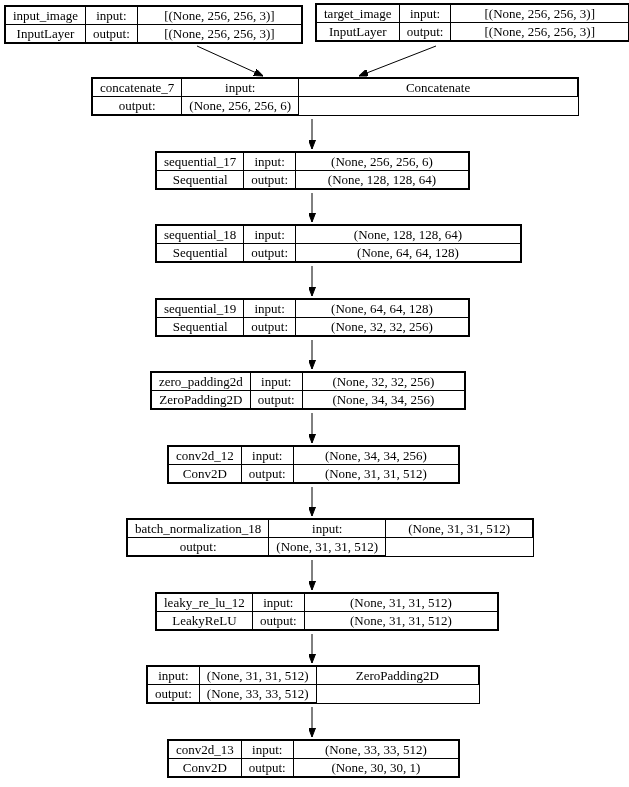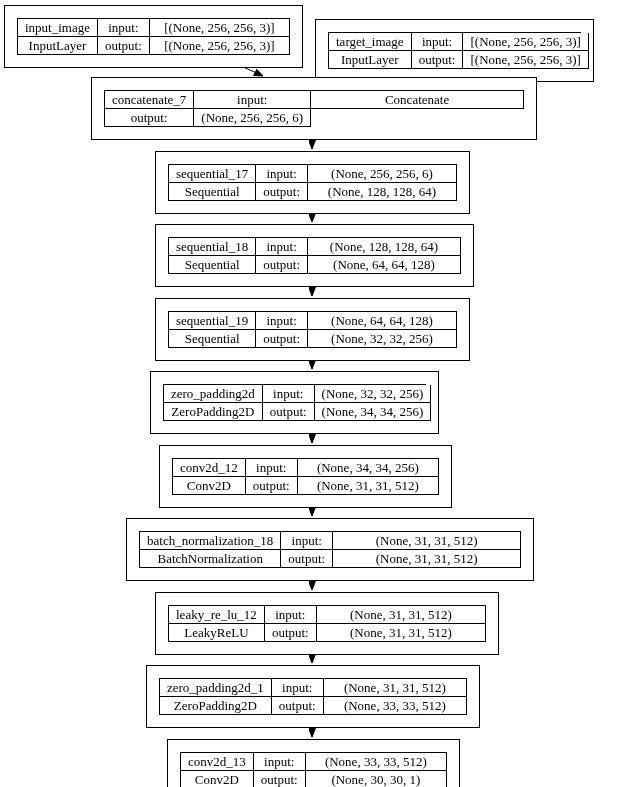--- a/index.html
+++ b/index.html
@@ -11,21 +11,21 @@
     font-size:13px; color:#000;
     overflow:hidden;
   }
   svg.edges { position:absolute; left:0; top:0; width:629px; height:787px; }
   svg.edges line, svg.edges path { stroke:#000; }
   .node {
     position:absolute;
     box-sizing:border-box;
     border:1px solid #000;
     background:#fff;
-    padding:12px;
+    padding:0;
   }
   .grid {
     display:grid;
     grid-template-columns:max-content max-content 1fr;
     border-top:1px solid #000;
     border-left:1px solid #000;
   }
   .cell {
     border-right:1px solid #000;
     border-bottom:1px solid #000;
@@ -63,53 +63,53 @@
     <div class="grid">
       <div class="cell">input_image</div>
       <div class="cell">input:</div>
       <div class="cell">[(None, 256, 256, 3)]</div>
       <div class="cell">InputLayer</div>
       <div class="cell">output:</div>
       <div class="cell">[(None, 256, 256, 3)]</div>
     </div>
   </div>
 
-  <div class="node" style="left:315px;top:19px;width:279px">
+  <div class="node" style="left:315px;top:3px;width:315px">
     <div class="grid">
       <div class="cell">target_image</div>
       <div class="cell">input:</div>
       <div class="cell">[(None, 256, 256, 3)]</div>
       <div class="cell">InputLayer</div>
       <div class="cell">output:</div>
       <div class="cell">[(None, 256, 256, 3)]</div>
     </div>
   </div>
 
-  <div class="node" style="left:91px;top:77px;width:446px">
+  <div class="node" style="left:91px;top:77px;width:488px">
     <div class="grid">
       <div class="cell">concatenate_7</div>
       <div class="cell">input:</div>
       <div class="cell">Concatenate</div>
       <div class="cell">output:</div>
       <div class="cell">(None, 256, 256, 6)</div>
     </div>
   </div>
 
   <div class="node" style="left:155px;top:151px;width:315px">
     <div class="grid">
       <div class="cell">sequential_17</div>
       <div class="cell">input:</div>
       <div class="cell">(None, 256, 256, 6)</div>
       <div class="cell">Sequential</div>
       <div class="cell">output:</div>
       <div class="cell">(None, 128, 128, 64)</div>
     </div>
   </div>
 
-  <div class="node" style="left:155px;top:224px;width:319px">
+  <div class="node" style="left:155px;top:224px;width:367px">
     <div class="grid">
       <div class="cell">sequential_18</div>
       <div class="cell">input:</div>
       <div class="cell">(None, 128, 128, 64)</div>
       <div class="cell">Sequential</div>
       <div class="cell">output:</div>
       <div class="cell">(None, 64, 64, 128)</div>
     </div>
   </div>
 
@@ -117,67 +117,65 @@
     <div class="grid">
       <div class="cell">sequential_19</div>
       <div class="cell">input:</div>
       <div class="cell">(None, 64, 64, 128)</div>
       <div class="cell">Sequential</div>
       <div class="cell">output:</div>
       <div class="cell">(None, 32, 32, 256)</div>
     </div>
   </div>
 
-  <div class="node" style="left:150px;top:371px;width:289px">
+  <div class="node" style="left:150px;top:371px;width:316px">
     <div class="grid">
       <div class="cell">zero_padding2d</div>
       <div class="cell">input:</div>
       <div class="cell">(None, 32, 32, 256)</div>
       <div class="cell">ZeroPadding2D</div>
       <div class="cell">output:</div>
       <div class="cell">(None, 34, 34, 256)</div>
     </div>
   </div>
 
-  <div class="node" style="left:159px;top:445px;width:293px">
+  <div class="node" style="left:167px;top:445px;width:293px">
     <div class="grid">
       <div class="cell">conv2d_12</div>
       <div class="cell">input:</div>
       <div class="cell">(None, 34, 34, 256)</div>
       <div class="cell">Conv2D</div>
       <div class="cell">output:</div>
       <div class="cell">(None, 31, 31, 512)</div>
     </div>
   </div>
 
   <div class="node" style="left:126px;top:518px;width:408px">
     <div class="grid">
       <div class="cell">batch_normalization_18</div>
       <div class="cell">input:</div>
       <div class="cell">(None, 31, 31, 512)</div>
-      <div class="cell">BatchNormalization</div>
       <div class="cell">output:</div>
       <div class="cell">(None, 31, 31, 512)</div>
     </div>
   </div>
 
   <div class="node" style="left:155px;top:592px;width:344px">
     <div class="grid">
       <div class="cell">leaky_re_lu_12</div>
       <div class="cell">input:</div>
       <div class="cell">(None, 31, 31, 512)</div>
       <div class="cell">LeakyReLU</div>
       <div class="cell">output:</div>
       <div class="cell">(None, 31, 31, 512)</div>
     </div>
   </div>
 
   <div class="node" style="left:146px;top:665px;width:334px">
     <div class="grid">
-      <div class="cell">zero_padding2d_1</div>
       <div class="cell">input:</div>
       <div class="cell">(None, 31, 31, 512)</div>
       <div class="cell">ZeroPadding2D</div>
       <div class="cell">output:</div>
       <div class="cell">(None, 33, 33, 512)</div>
     </div>
   </div>
 
   <div class="node" style="left:167px;top:739px;width:293px">
     <div class="grid">

